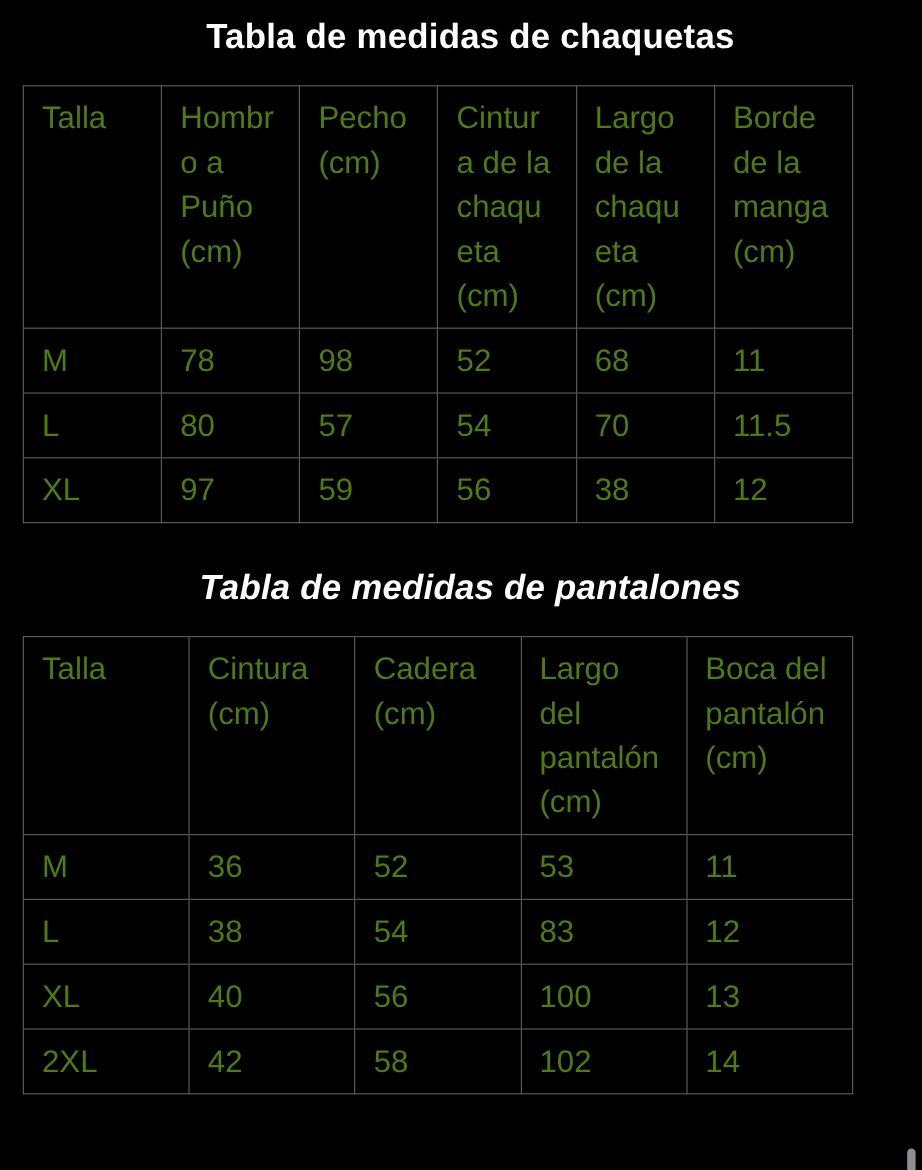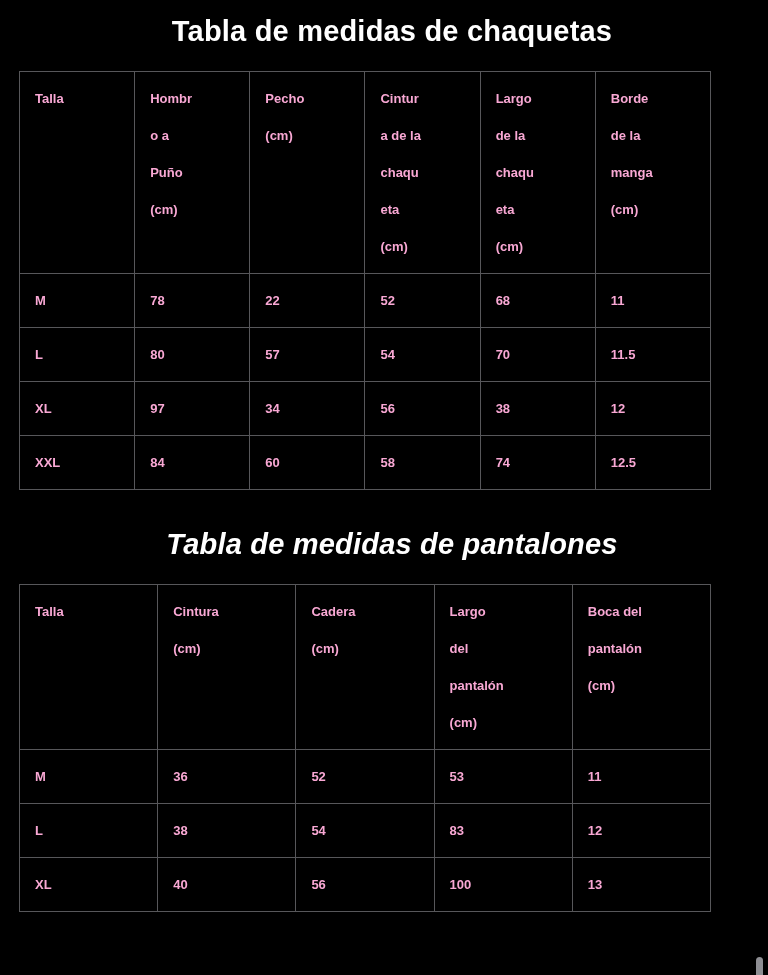--- a/index.html
+++ b/index.html
@@ -27,27 +27,27 @@
   table.size-table {
     border-collapse: collapse;
     table-layout: fixed;
     width: 692px;
     margin-left: 19px;
     background: #000000;
   }
   table.size-table th,
   table.size-table td {
     border: 1.4px solid #57575a;
-    font-size: 13px;
-    font-weight: 700;
+    font-size: 26px;
+    font-weight: 400;
     line-height: 37px;
     padding: 8px 10px 8px 15px;
     text-align: left;
     vertical-align: top;
-    color: #f9a8d4;
+    color: #4d7c0f;
     white-space: pre-line; 
     overflow: hidden;
   }
   table.size-table tbody td {
     height: 53px;
     vertical-align: middle;
     white-space: nowrap;
   }
   .cols-6 th, .cols-6 td { width: 16.666%; }
   .cols-5 th, .cols-5 td { width: 20%; }
@@ -90,48 +90,40 @@
         <th>Borde
 de la
 manga
 (cm)</th>
       </tr>
     </thead>
     <tbody>
       <tr>
         <td>M</td>
         <td>78</td>
-        <td>22</td>
+        <td>98</td>
         <td>52</td>
         <td>68</td>
         <td>11</td>
       </tr>
       <tr>
         <td>L</td>
         <td>80</td>
         <td>57</td>
         <td>54</td>
         <td>70</td>
         <td>11.5</td>
       </tr>
       <tr>
         <td>XL</td>
         <td>97</td>
-        <td>34</td>
+        <td>59</td>
         <td>56</td>
         <td>38</td>
         <td>12</td>
-      </tr>
-      <tr>
-        <td>XXL</td>
-        <td>84</td>
-        <td>60</td>
-        <td>58</td>
-        <td>74</td>
-        <td>12.5</td>
       </tr>
     </tbody>
   </table>
 
 <h1 class="page-title title-pants">Tabla de medidas de pantalones</h1>
 
 <table class="size-table cols-5">
     <thead>
       <tr>
         <th>Talla</th>
@@ -163,16 +155,23 @@
         <td>83</td>
         <td>12</td>
       </tr>
       <tr>
         <td>XL</td>
         <td>40</td>
         <td>56</td>
         <td>100</td>
         <td>13</td>
       </tr>
+      <tr>
+        <td>2XL</td>
+        <td>42</td>
+        <td>58</td>
+        <td>102</td>
+        <td>14</td>
+      </tr>
     </tbody>
   </table>
 
 <div class="scrollbar-thumb" style="background: rgb(142, 142, 147);"></div>
 
 </body></html>

